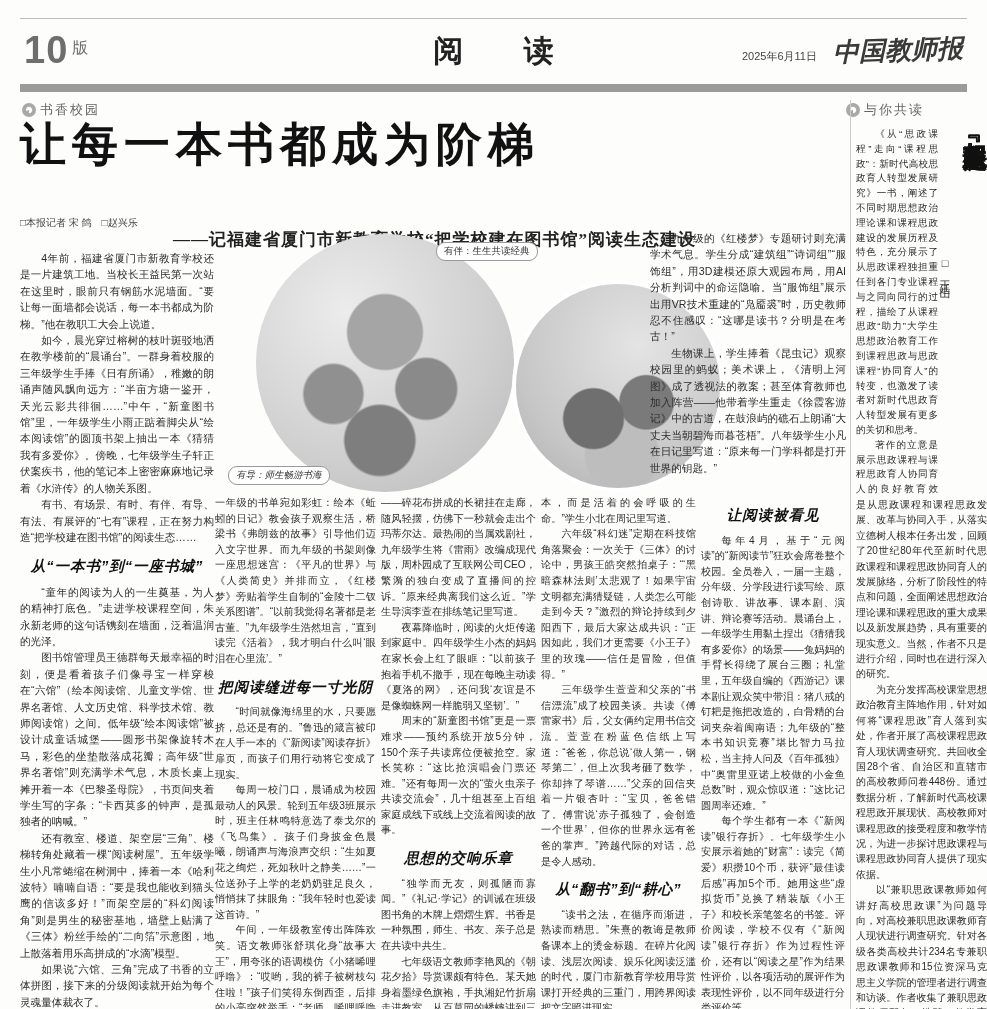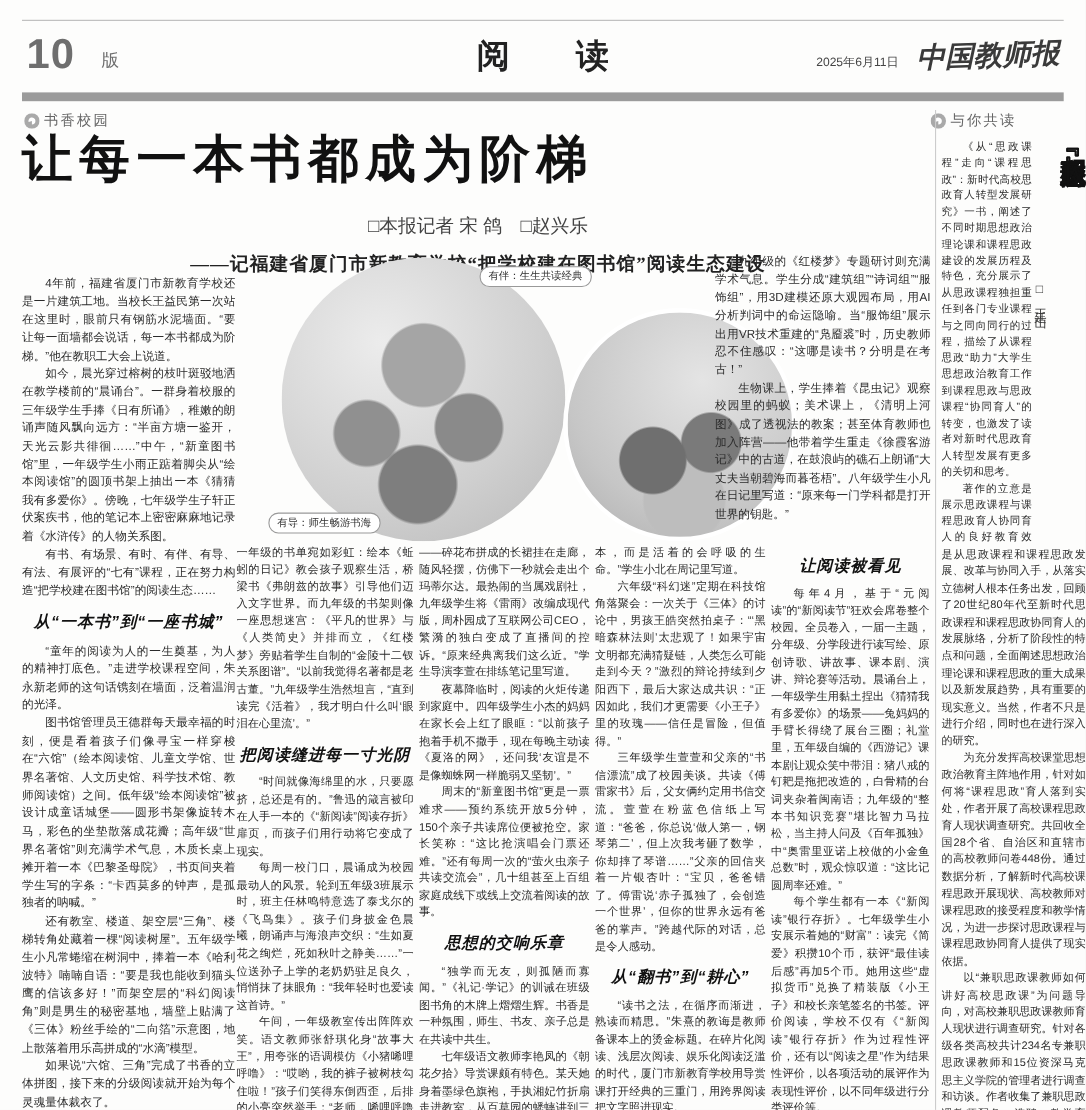--- a/index.html
+++ b/index.html
@@ -1,20 +1,20 @@
 <!DOCTYPE html>
 <html><head>
 <meta charset="utf-8">
 <style>
   html,body{margin:0;padding:0;background:#f6f6f4;}
   #page{position:relative;width:987px;height:1009px;background:#fdfdfc;overflow:hidden;
         font-family:"Liberation Sans","DejaVu Sans",sans-serif;color:#2b2b2b;}
   
   #header{position:absolute;left:20px;top:18px;width:947px;height:62px;border-top:1px solid #bbb;}
-  #pagenum{position:absolute;left:4px;top:12px;display:flex;align-items:flex-end;gap:20px;}
+  #pagenum{position:absolute;left:4px;top:12px;display:flex;align-items:center;}
   #pagenum .num{font-size:38px;font-weight:bold;color:#6e6e6e;line-height:1;letter-spacing:1px;}
   #pagenum .ban{font-size:16px;color:#6e6e6e;margin:0 0 3px 4px;}
   #editor{position:absolute;left:92px;top:16px;border-left:1px solid #999;padding-left:12px;
           font-size:10.5px;color:#555;line-height:16px;}
   #readtitle{position:absolute;left:50%;top:12px;transform:translateX(-50%);
              font-size:30px;font-weight:600;color:#222;letter-spacing:26px;padding-left:26px;white-space:nowrap;}
   #dateline{position:absolute;right:150px;top:30px;font-size:11px;color:#444;}
   #brand{position:absolute;right:4px;top:14px;font-family:"Liberation Serif","DejaVu Serif",serif;
          font-style:italic;font-weight:bold;font-size:26px;color:#3a3a3a;transform:rotate(-2deg);}
   #grayband{position:absolute;left:20px;top:84px;width:947px;height:8px;background:#9b9b9b;}
@@ -22,21 +22,21 @@
   .seclabel{position:absolute;display:flex;align-items:center;font-size:13px;color:#666;letter-spacing:2px;}
   .seclabel svg{margin-right:4px;}
   #seclabel-left{left:22px;top:101px;}
   #seclabel-right{left:846px;top:101px;}
   
   #headline{position:absolute;left:20px;top:118px;width:829px;text-align:left;
             font-size:46px;font-weight:900;color:#111;letter-spacing:6px;line-height:1.15;}
   #subhead{position:absolute;left:20px;top:183px;width:829px;text-align:center;
            font-family:"Liberation Serif","DejaVu Serif",serif;font-weight:600;
            font-size:17px;color:#222;letter-spacing:1px;margin-top:45px;}
-  #byline{position:absolute;left:20px;top:194px;width:829px;text-align:center;font-size:17px;color:#444;}
+  #byline{position:absolute;left:20px;top:216px;width:829px;font-size:10px;color:#444;}
   
   .col{position:absolute;overflow:hidden;text-align:justify;}
   .para{margin:0;text-indent:2em;}
   .para.cont{text-indent:0;}
   .col-heading{font-size:14.5px;font-weight:bold;color:#111;text-align:center;
                margin:13px 0 9px;letter-spacing:1px;text-indent:0;font-style:italic;}
   #col1{left:20px;top:250px;width:194px;height:759px;font-size:10.6px;line-height:16.4px;}
   #photoside{left:650px;top:230px;width:196px;height:263px;font-size:10.6px;line-height:16.4px;}
   #col2{left:215px;top:495px;width:161px;height:514px;font-size:10.2px;line-height:15.6px;}
   #col3{left:381px;top:495px;width:155px;height:514px;font-size:10.2px;line-height:15.6px;}
@@ -56,21 +56,21 @@
     margin-left:-86px; 
     transform:translateX(86px);
     background:
       radial-gradient(circle at 38% 66%, #6f6f6f 0 16%, transparent 17%),
       radial-gradient(circle at 64% 58%, #7a7a7a 0 15%, transparent 16%),
       radial-gradient(circle at 52% 84%, #bdbdbd 0 18%, transparent 19%),
       radial-gradient(circle at 60% 30%, #e4e4e4, #c6c6c6 65%, #aeaeae);}
   .photo-caption{position:absolute;background:#fff;border:1px solid #999;border-radius:9px;
       font-size:9.5px;color:#333;padding:2px 7px;white-space:nowrap;z-index:3;}
   #cap-top{left:208px;top:10px;}
-  #cap-bottom{left:16px;top:234px;}
+  #cap-bottom{left:0;top:234px;font-style:italic;}
   
   #vdivider{position:absolute;left:850px;top:100px;width:1px;height:909px;background:#ccc;}
   #sidebar-top{position:absolute;left:856px;top:127px;width:131px;height:368px;display:flex;}
   #sb-text-narrow{width:82px;height:368px;overflow:hidden;font-size:9.6px;line-height:14.8px;text-align:justify;}
   #sb-author{width:14px;writing-mode:vertical-rl;font-size:11px;color:#333;letter-spacing:3px;
              padding-top:130px;white-space:nowrap;}
   #sb-title{width:35px;writing-mode:vertical-rl;font-family:"Liberation Serif","DejaVu Serif",serif;
             font-size:24px;font-weight:bold;color:#111;line-height:1;white-space:nowrap;margin-left:0px;}
   #sb-bottom{position:absolute;left:856px;top:497px;width:131px;height:512px;overflow:hidden;
              font-size:10px;line-height:15.4px;text-align:justify;}

